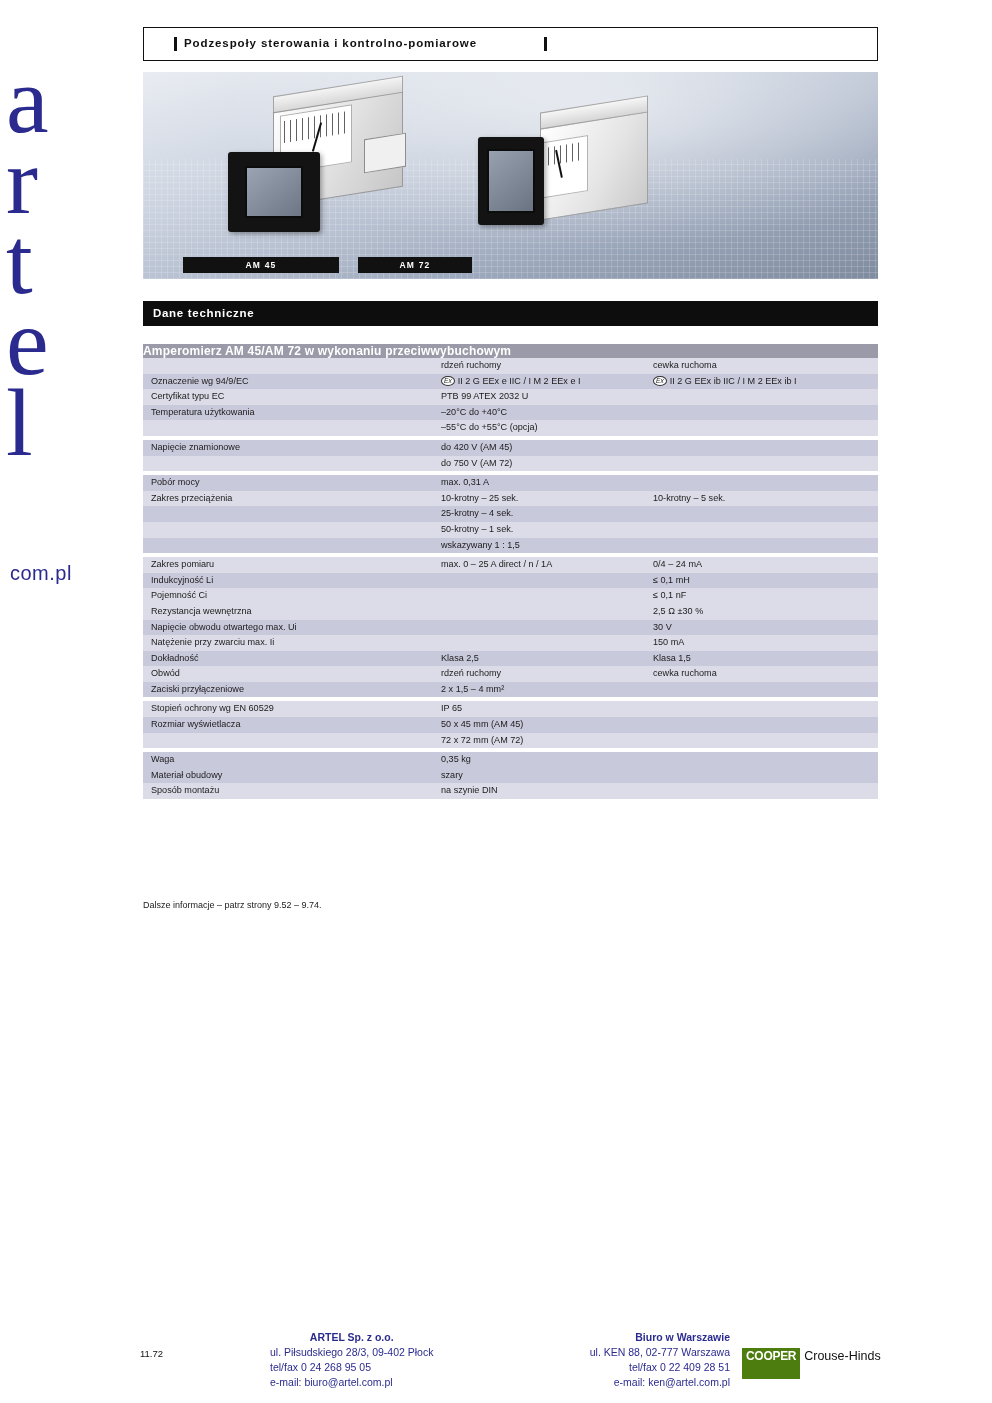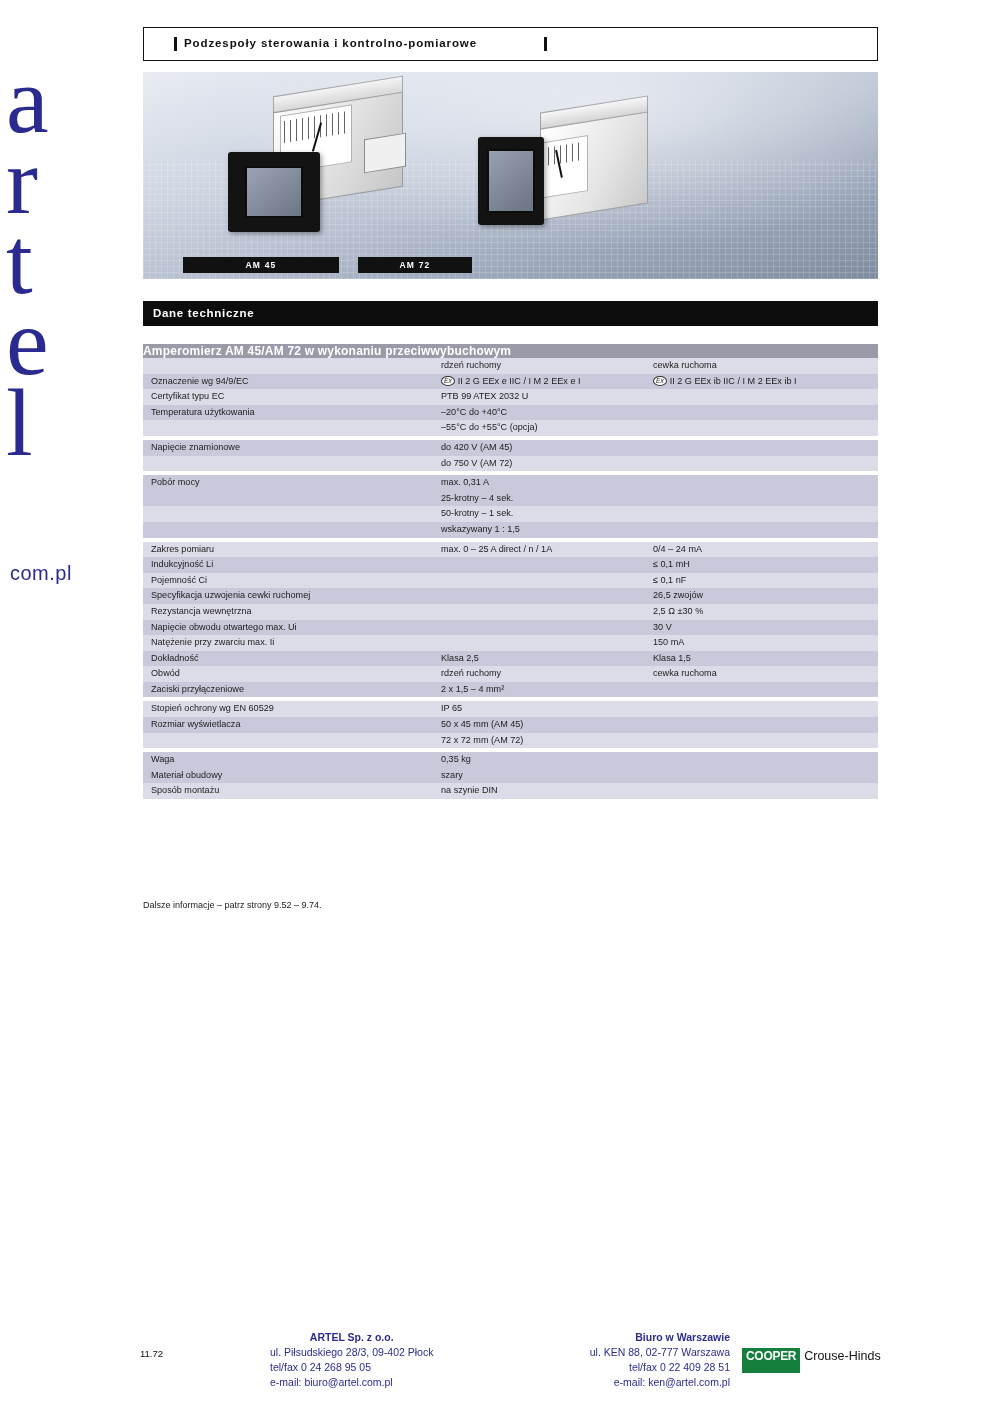--- a/index.html
+++ b/index.html
@@ -276,23 +276,23 @@
     text-align: right;
     font-size: 10.5px; color: #2b2b8f; line-height: 15px;
   }
   .addr-right .b { font-weight: bold; }
   .cooper {
     position: absolute; left: 742px; top: 18px;
     font-size: 13px; color: #111;
   }
   .cooper .blk {
     display: inline-block;
-    background: #15803d; color: #fff;
+    background: #4d7c0f; color: #fff;
     font-weight: bold; font-size: 12px;
-    padding: 1px 4px 10px 4px;
+    padding: 1px 4px 16px 4px;
     letter-spacing: -0.3px;
   }
   .cooper .ch { font-size: 12.5px; margin-left: 4px; }
 </style>
 </head>
 <body>
 
 <div class="brand">
   <div class="brand-letters">
     <span>a</span>
@@ -392,20 +392,25 @@
             <td class="c3"></td>
           </tr>
           <tr class="gap">
             <td colspan="3"></td>
           </tr>
           <tr class="r dark">
             <td class="c1">Pobór mocy</td>
             <td class="c2">max. 0,31 A</td>
             <td class="c3"></td>
           </tr>
+          <tr class="r light">
+            <td class="c1">Zakres przeciążenia</td>
+            <td class="c2">10-krotny – 25 sek.</td>
+            <td class="c3">10-krotny – 5 sek.</td>
+          </tr>
           <tr class="r dark">
             <td class="c1"></td>
             <td class="c2">25-krotny –   4 sek.</td>
             <td class="c3"></td>
           </tr>
           <tr class="r light">
             <td class="c1"></td>
             <td class="c2">50-krotny –   1 sek.</td>
             <td class="c3"></td>
           </tr>
@@ -424,25 +429,20 @@
           </tr>
           <tr class="r dark">
             <td class="c1">Indukcyjność Li</td>
             <td class="c2"></td>
             <td class="c3">≤ 0,1 mH</td>
           </tr>
           <tr class="r light">
             <td class="c1">Pojemność Ci</td>
             <td class="c2"></td>
             <td class="c3">≤ 0,1 nF</td>
-          </tr>
-          <tr class="r dark">
-            <td class="c1">Specyfikacja uzwojenia cewki ruchomej</td>
-            <td class="c2"></td>
-            <td class="c3">26,5 zwojów</td>
           </tr>
           <tr class="r light">
             <td class="c1">Rezystancja wewnętrzna</td>
             <td class="c2"></td>
             <td class="c3">2,5 Ω ±30 %</td>
           </tr>
           <tr class="r dark">
             <td class="c1">Napięcie obwodu otwartego max. Ui</td>
             <td class="c2"></td>
             <td class="c3">30 V</td>

